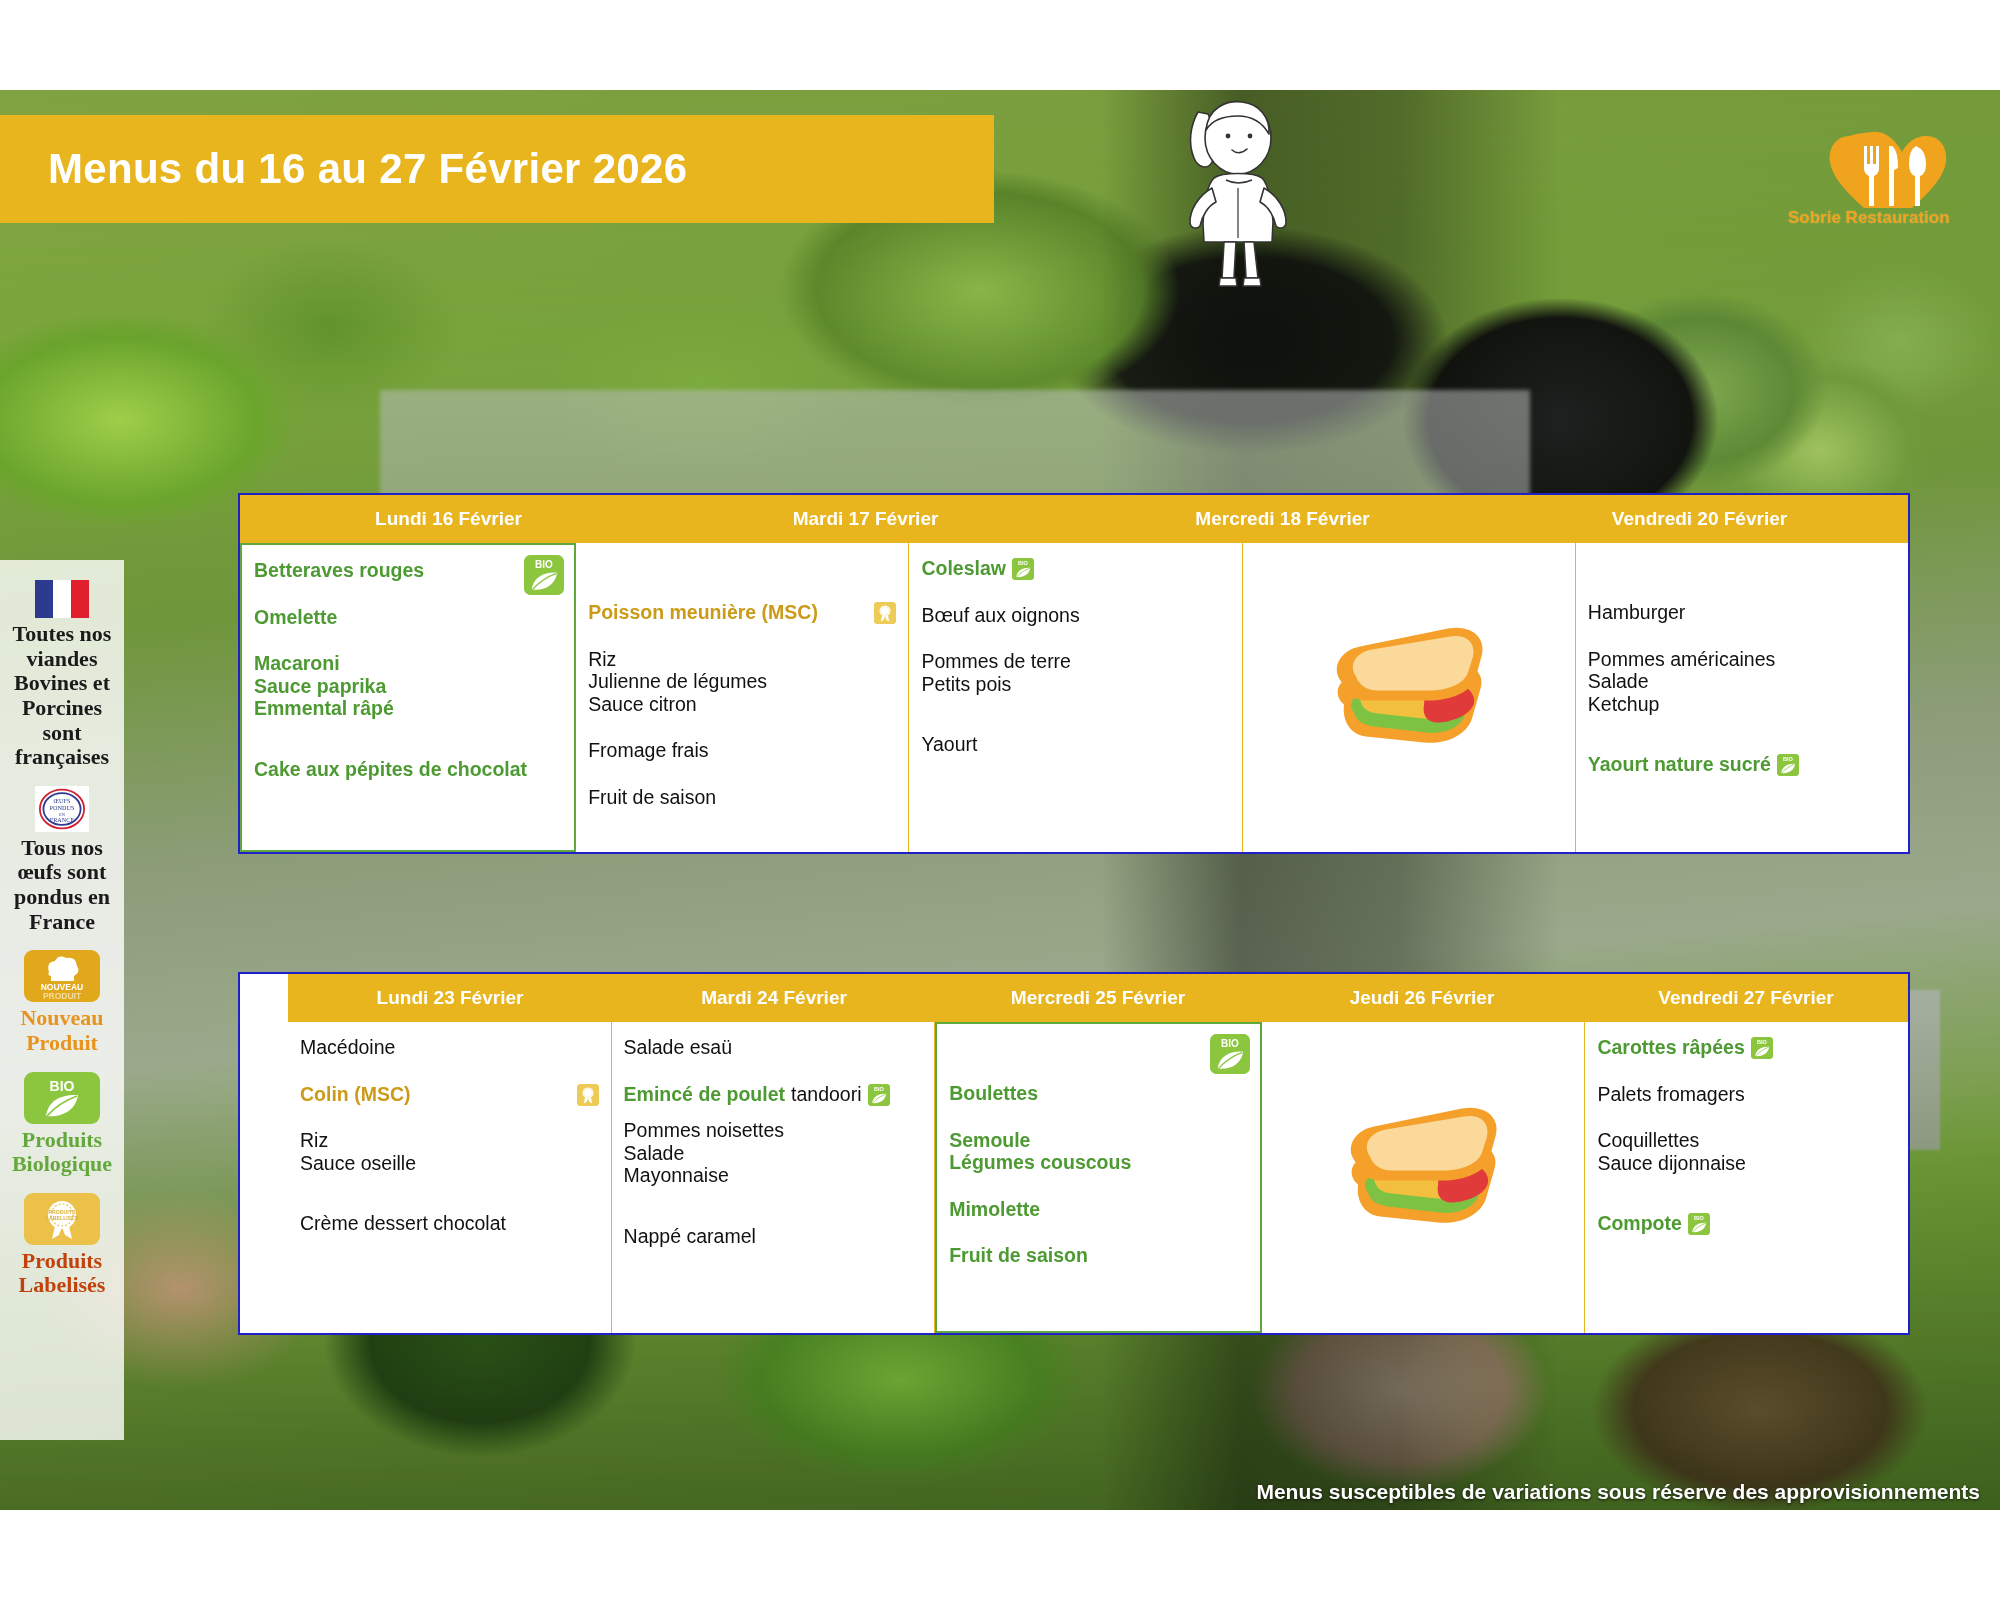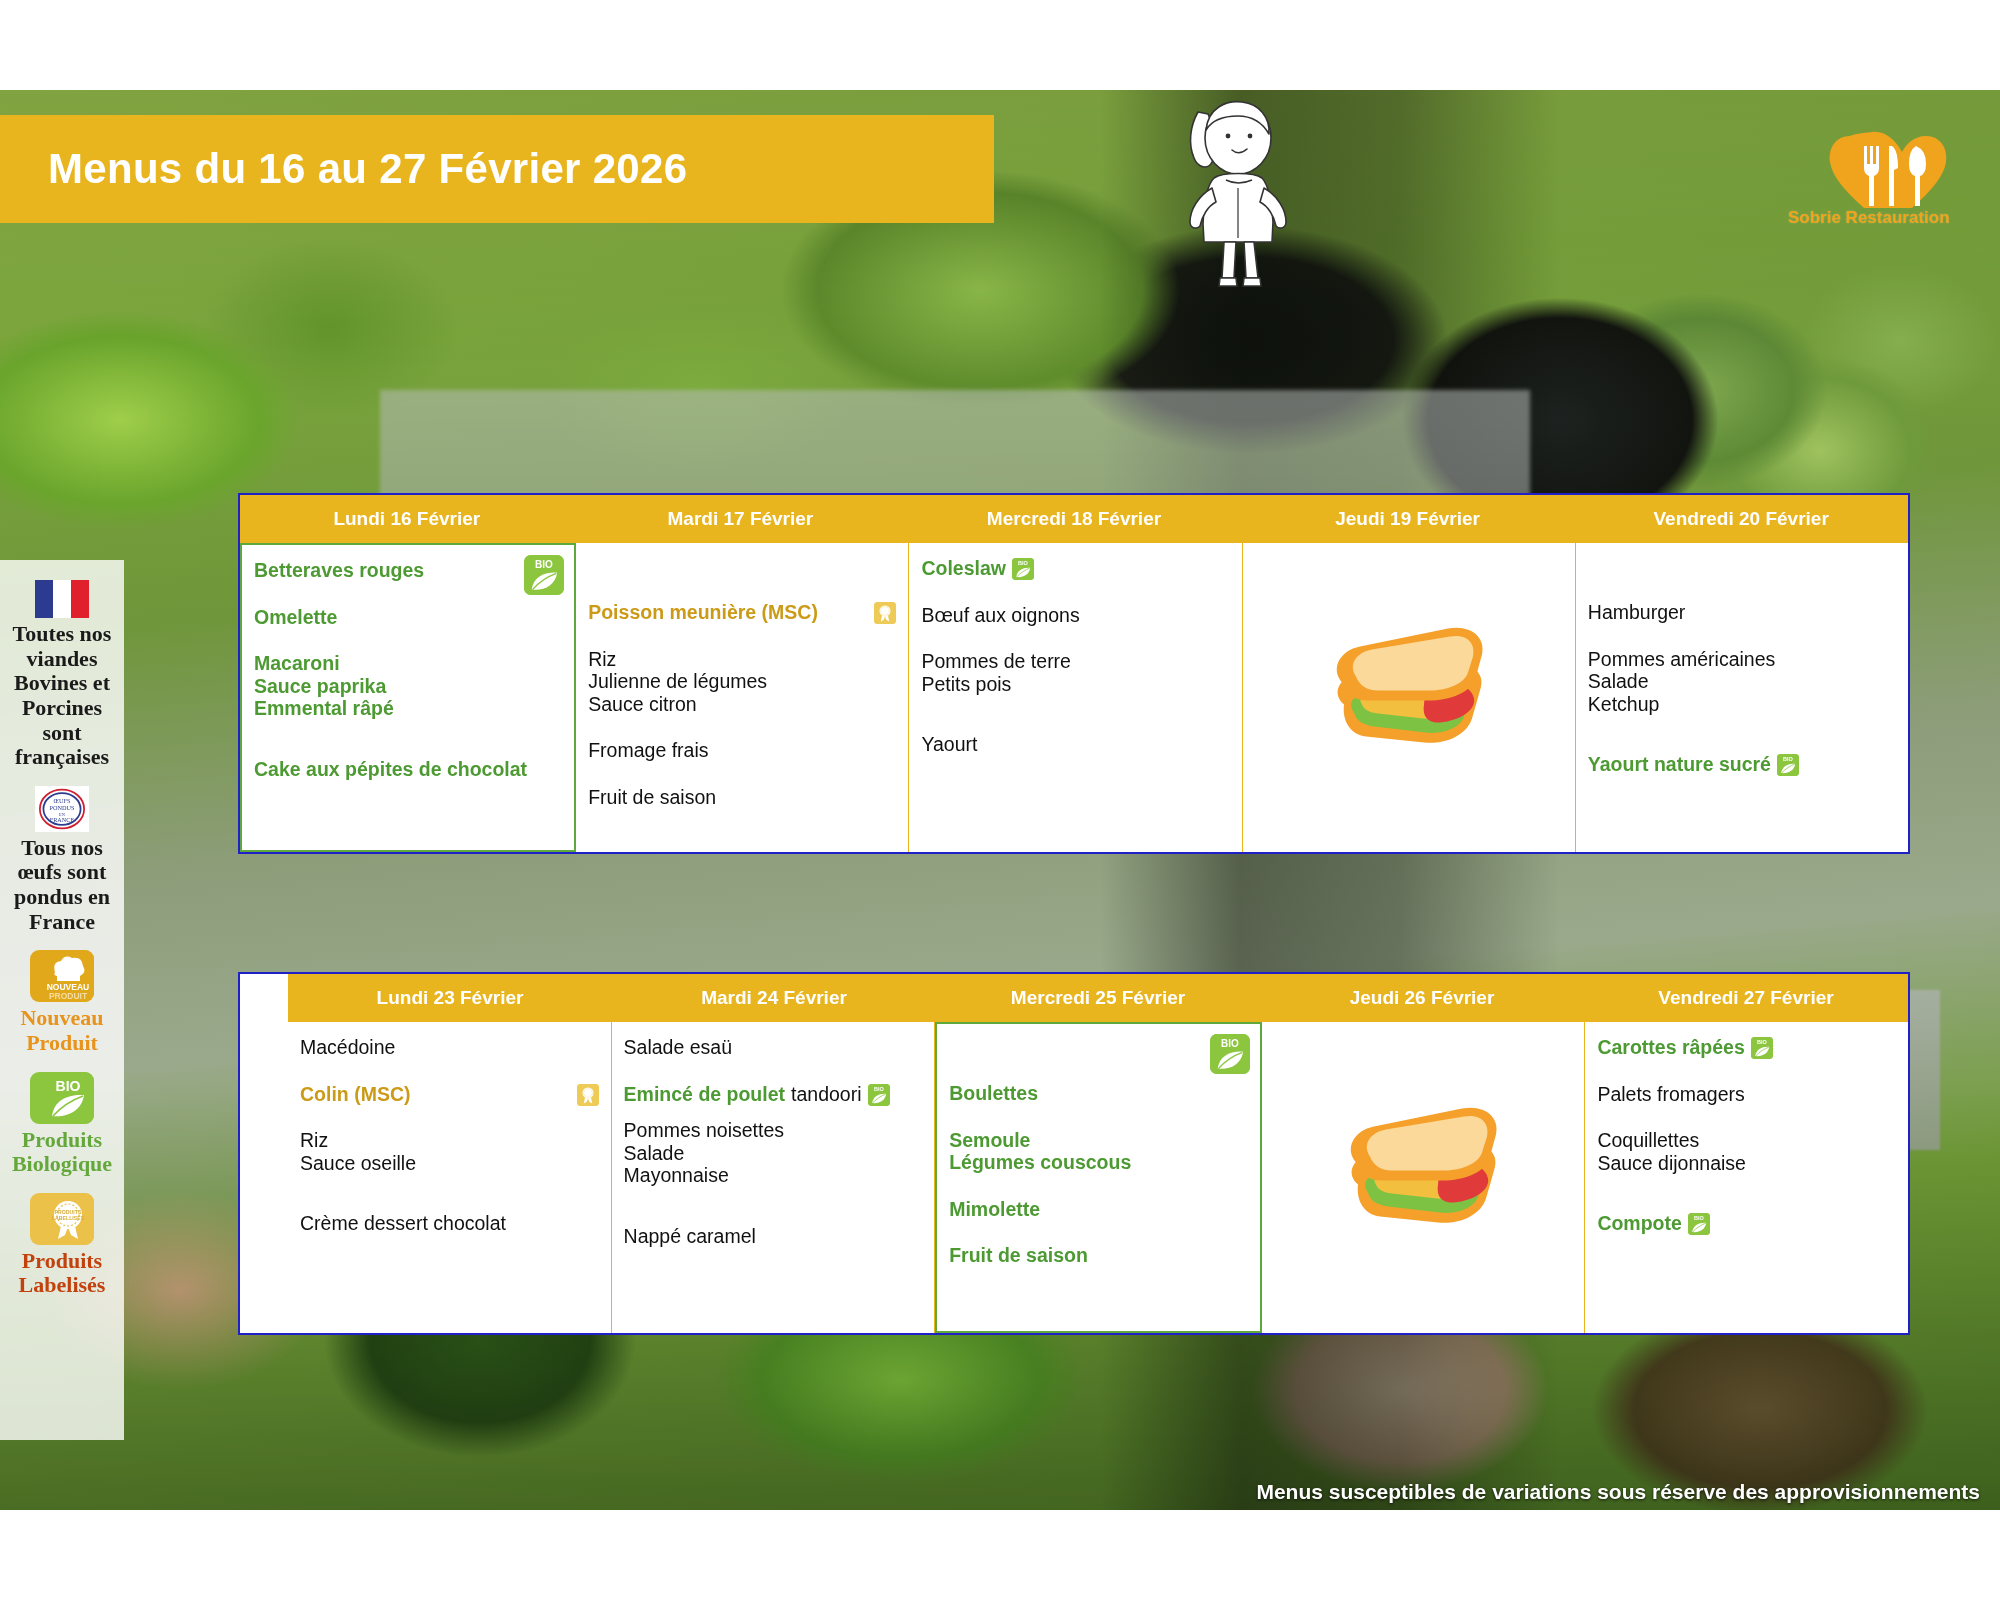--- a/index.html
+++ b/index.html
@@ -113,22 +113,22 @@
 
   .flag-fr {
     width: 54px; height: 38px; margin: 0 auto;
     background: linear-gradient(90deg,#2c3b8f 0 33.33%, #ffffff 33.33% 66.66%, #e0202c 66.66% 100%);
   }
   .egg-stamp {
     width: 54px; height: 46px; margin: 0 auto; background: #fff;
     display:flex; align-items:center; justify-content:center;
   }
   .badge-sq {
-    width: 64px; height: 52px; margin: 0 auto; border-radius: 9px;
-    display: flex; flex-direction: column; align-items: flex-end; justify-content: center;
+    width: 76px; height: 52px; margin: 0 auto; border-radius: 9px;
+    display: flex; flex-direction: column; align-items: center; justify-content: center;
   }
   .badge-sq.gold-b { background: #e2a81c; }
   .badge-sq.bio-b  { background: #8cc63f; }
   .badge-sq.lab-b  { background: #ebc14a; }
 
   
   .menu-table {
     position: absolute;
     z-index: 8;
     border: 2px solid #2020c8;
@@ -327,21 +327,20 @@
       </div>
       <div class="sb-caption gold">Produits Labelisés</div>
     </div>
   </div>
 
   <div class="menu-table" id="table-w1">
     <div class="thead">
         <div class="th">Lundi 16 Février</div>
         <div class="th">Mardi 17 Février</div>
         <div class="th">Mercredi 18 Février</div>
-        <div class="th">Jeudi 19 Février</div>
         <div class="th">Vendredi 20 Février</div>
       </div>
     <div class="tbody">
         <div class="td highlight">
           <span class="ic bio big ic-abs" style="right: 10px; top: 10px;">
             <svg viewBox="0 0 52 52" class="leaf-svg">
               <rect width="52" height="52" rx="9" fill="#8cc63f"></rect>
               <text x="26" y="17" font-size="13" text-anchor="middle" fill="#fff" font-weight="bold" font-family="Liberation Sans, sans-serif">BIO</text>
               <path d="M10 45 C12 29 26 22 43 23 C41 39 26 47 10 45 Z" fill="#fff"></path>
               <path d="M11 45 C20 35 31 28 42 24" stroke="#8cc63f" stroke-width="1.8" fill="none"></path>

